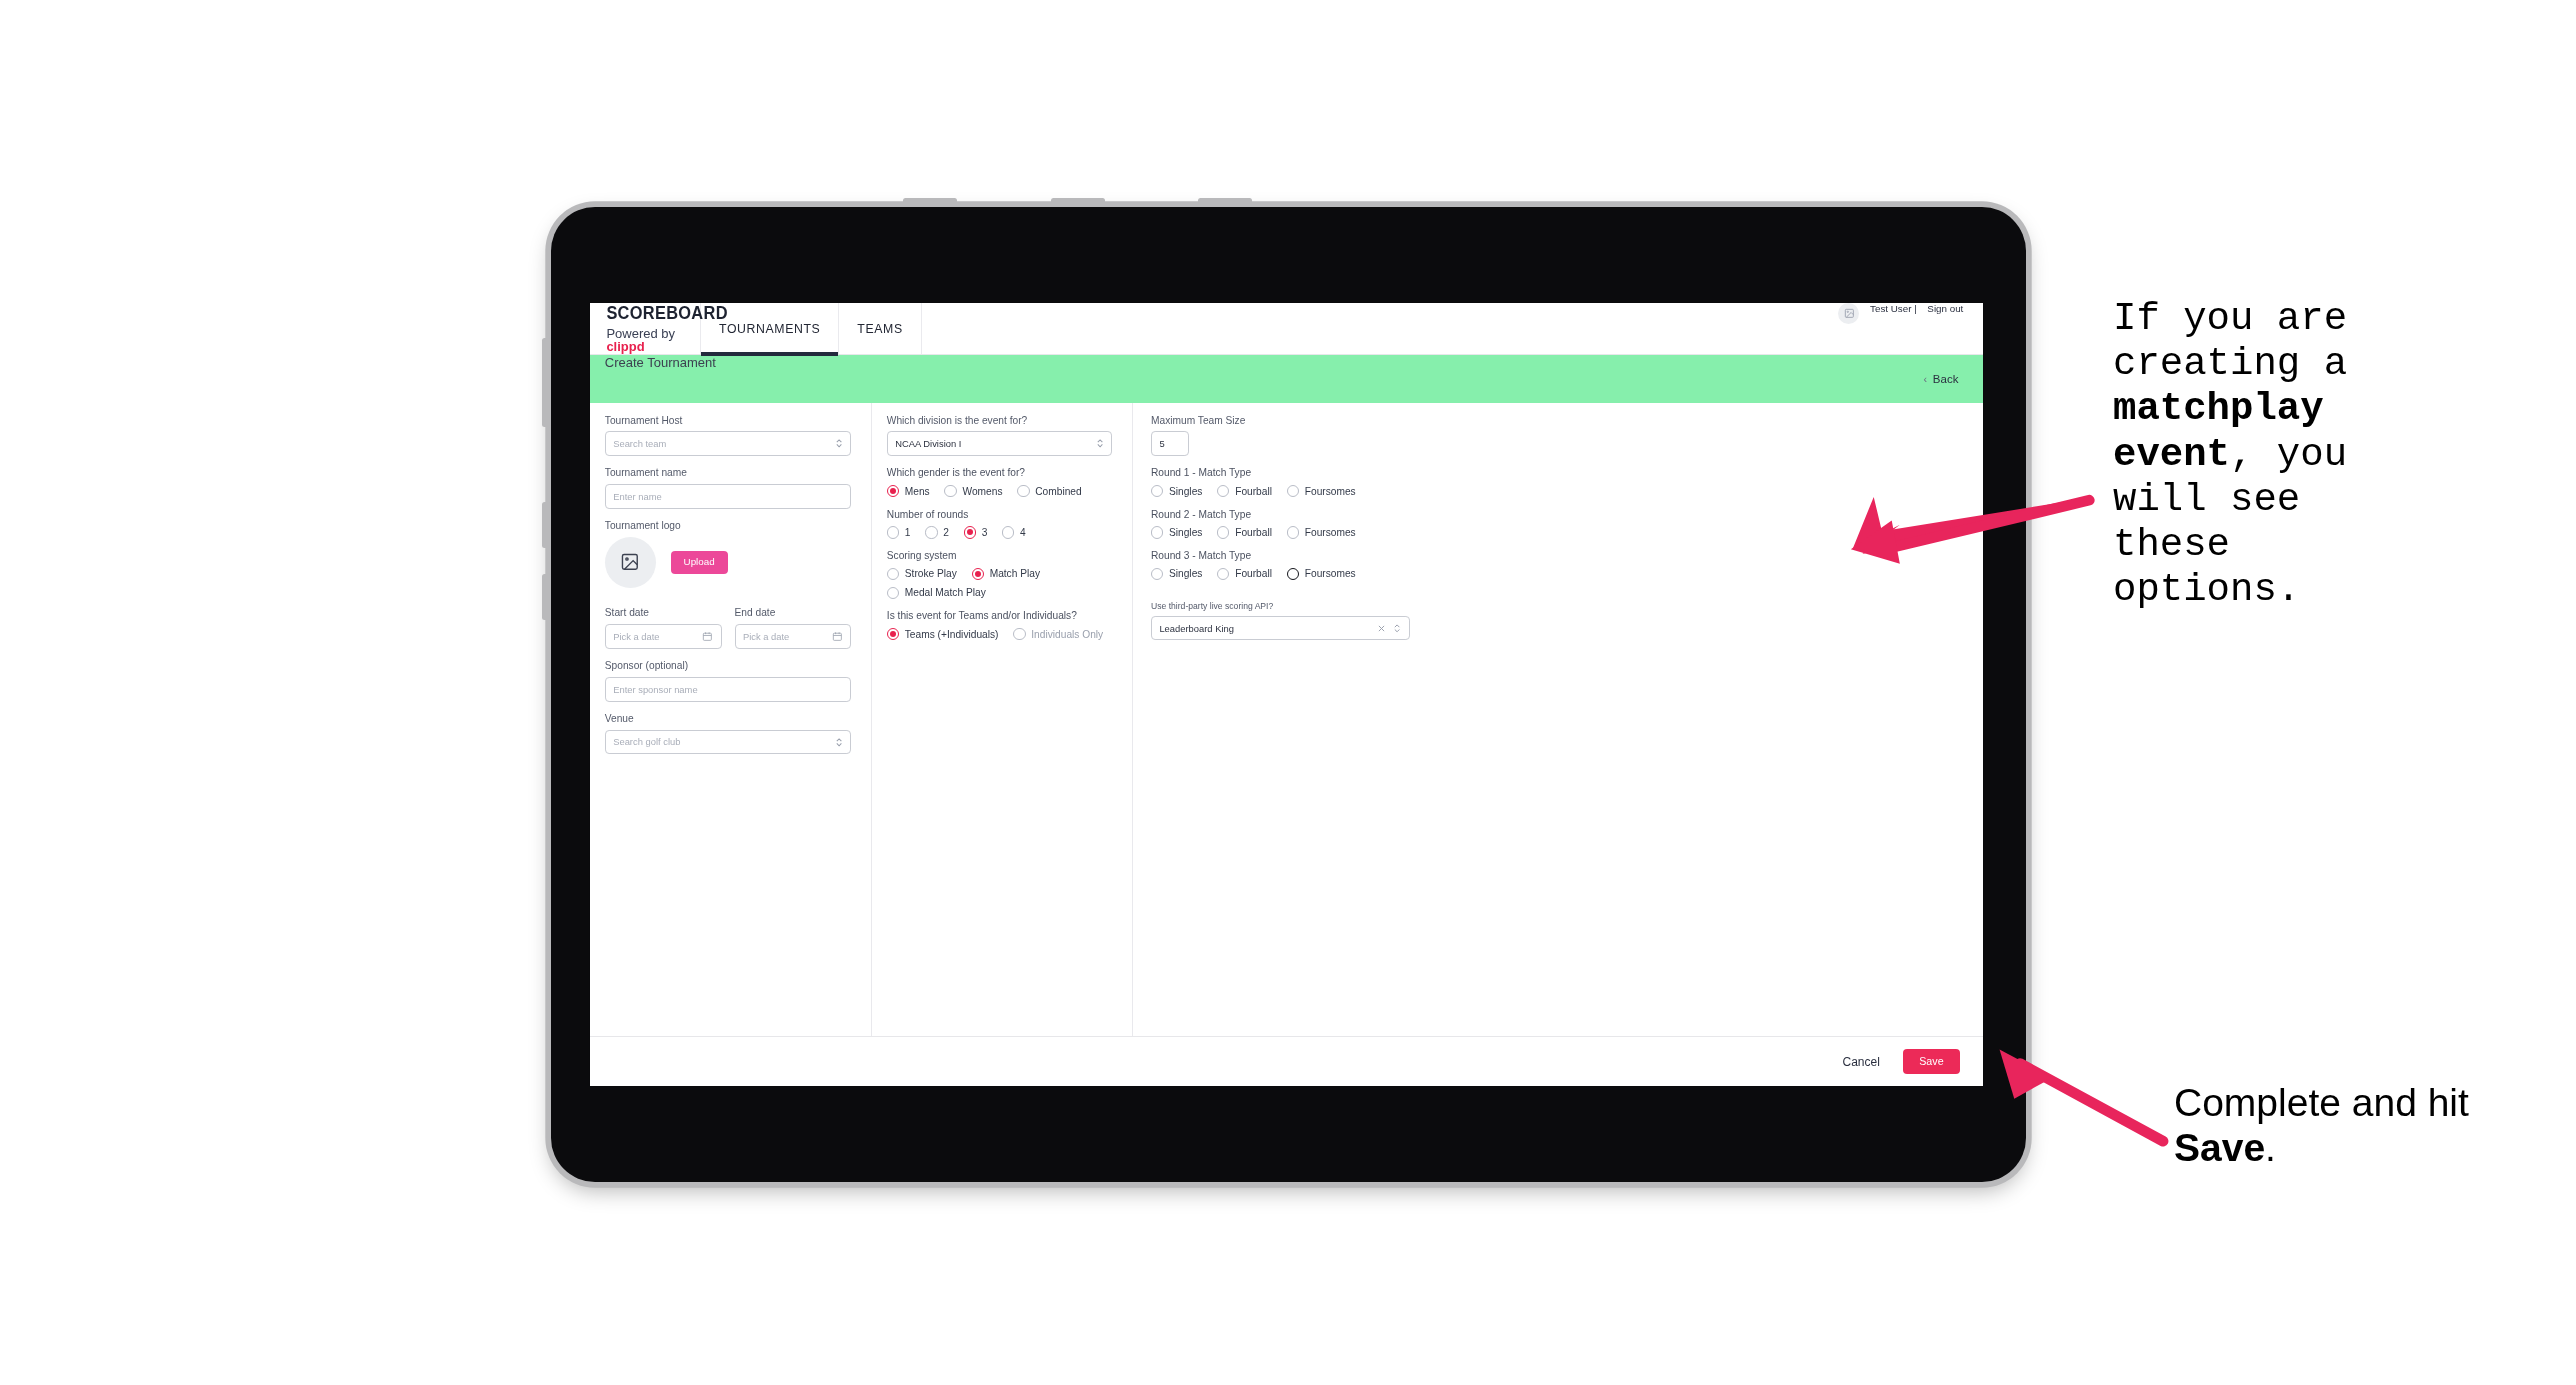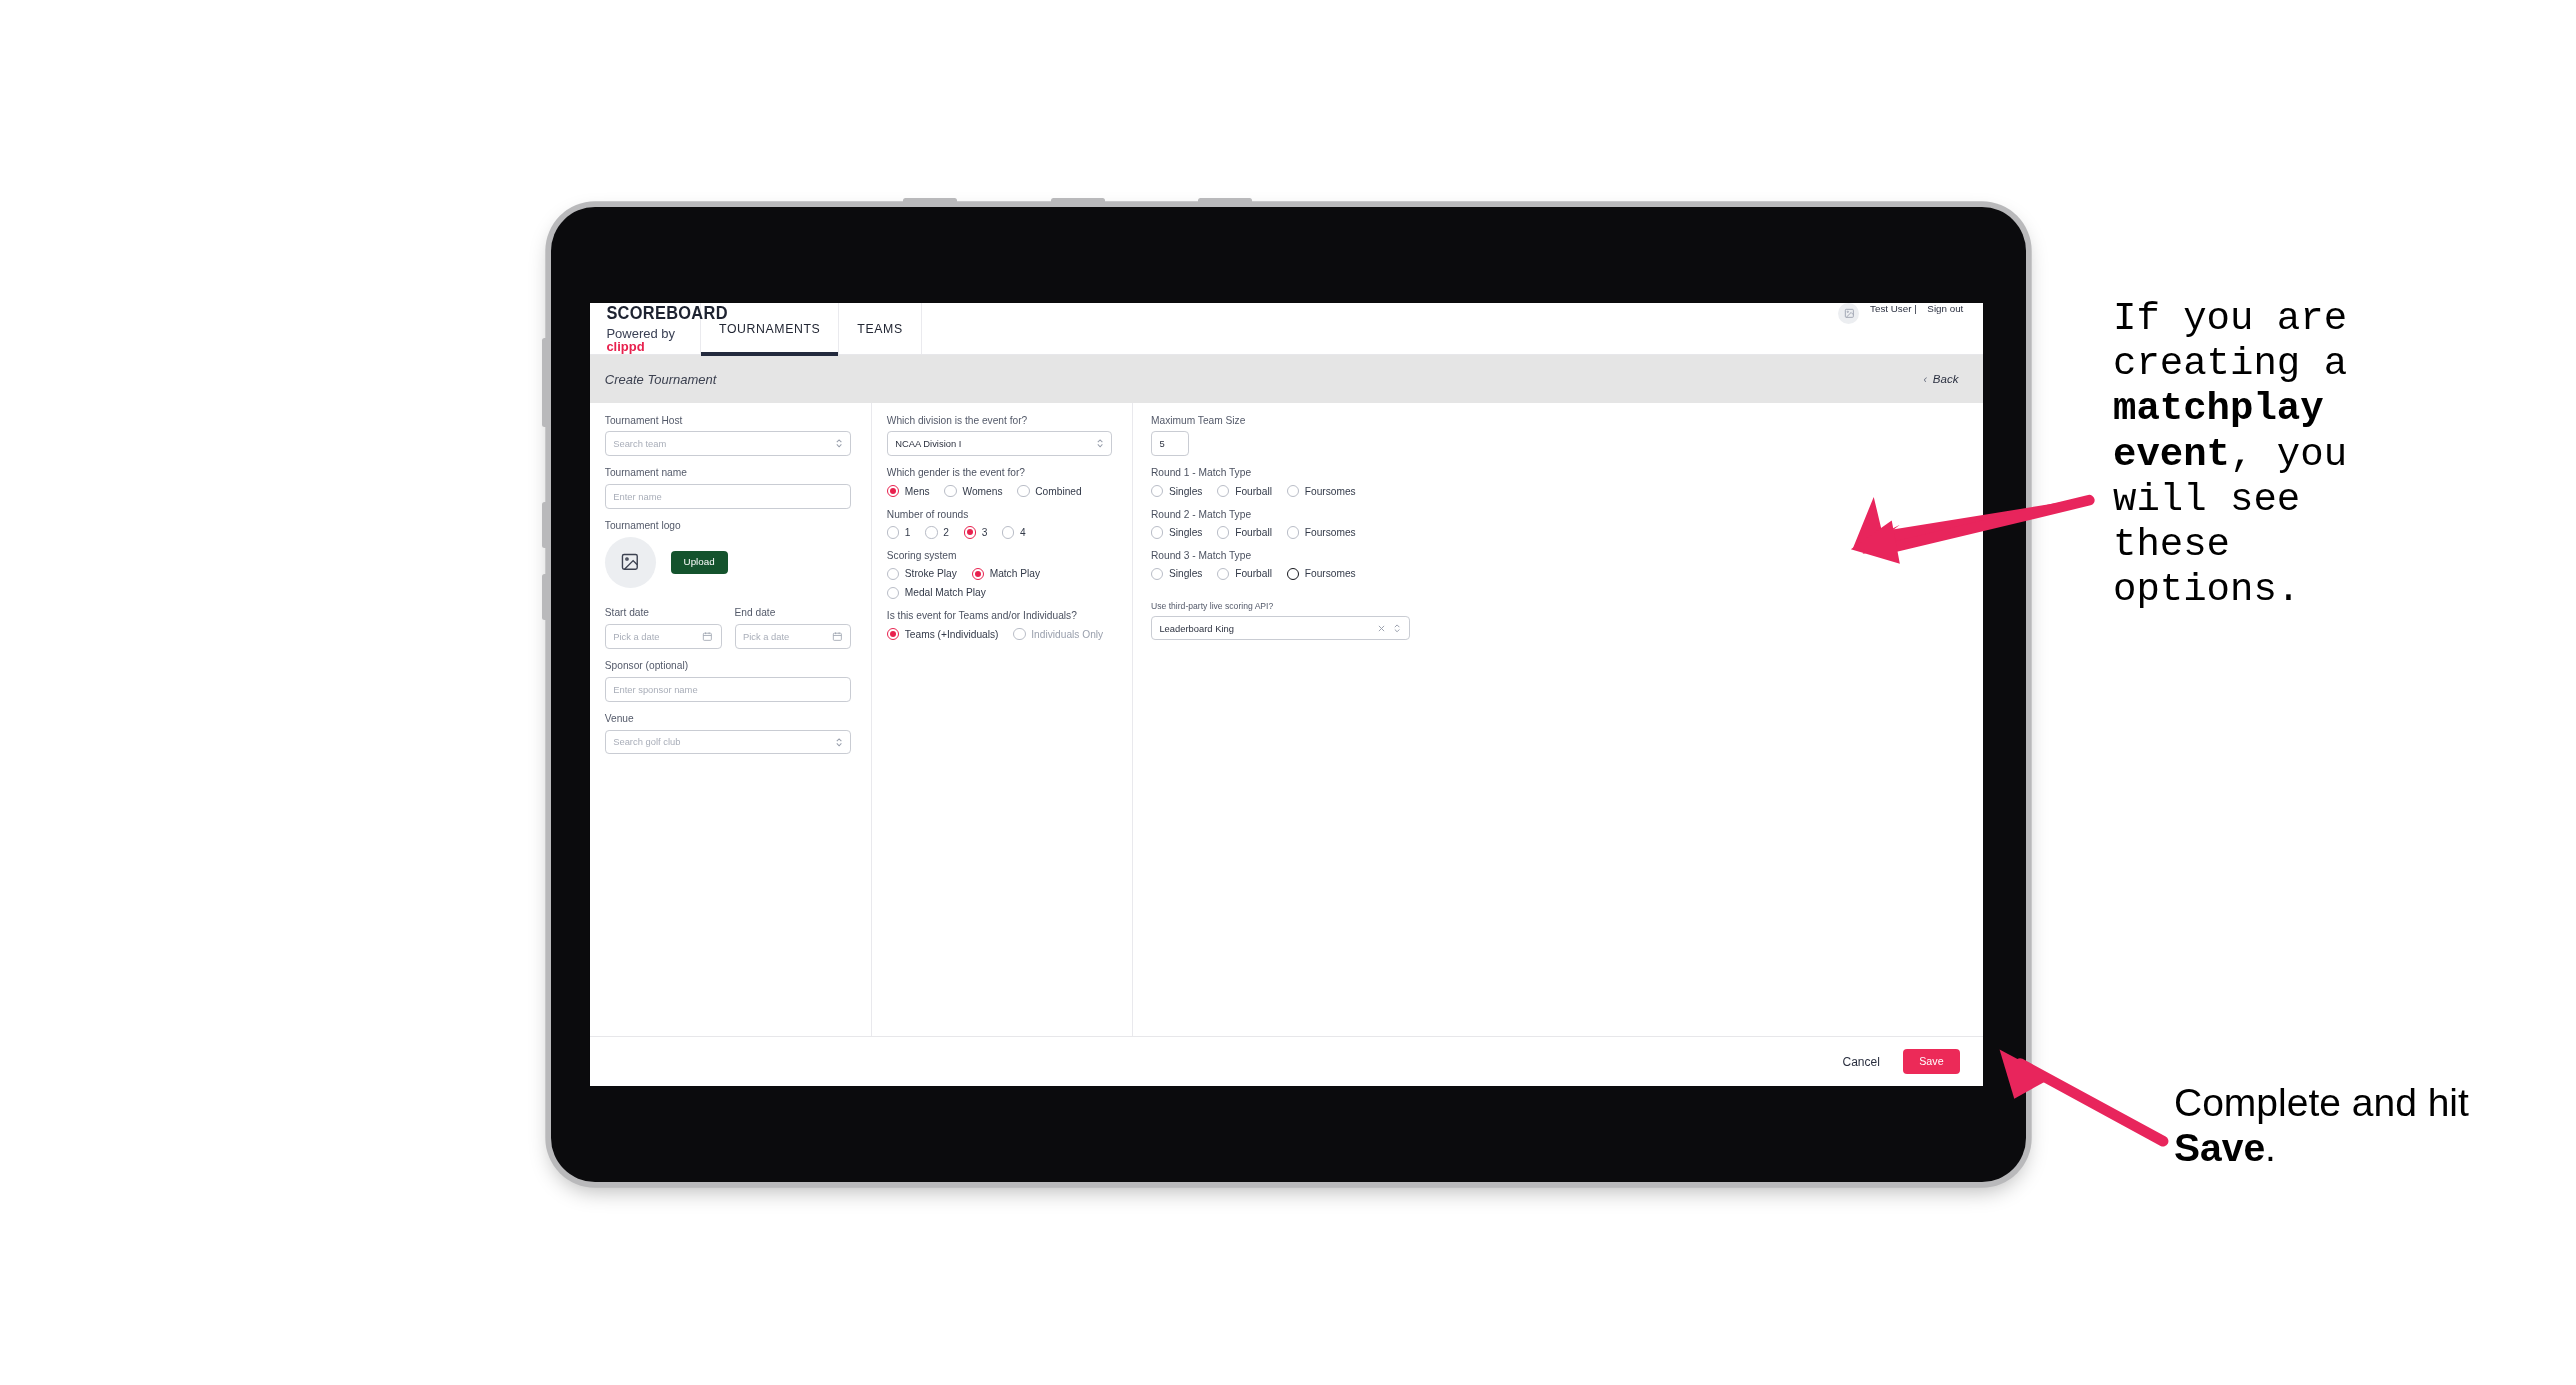--- a/index.html
+++ b/index.html
@@ -124,24 +124,22 @@
     display: flex; align-items: center; justify-content: center;
     color: #9aa0ad;
   }
   .signout { font-size: 9.8px; color: #2b3040; cursor: pointer; }
 
   
   .page-head {
     height: 48px;
     min-height: 48px;
     display: flex;
-    align-items: center;
     padding: 0 24.6px 0 14.8px;
-    background: #e5e5e5;
-    font-style: italic;
+    background: #86efac;
   }
   .page-title { font-size: 13px; color: #3c4150; }
   .head-spacer { flex: 1; }
   .back-link {
     display: flex; align-items: center; gap: 5.7px;
     font-size: 11.5px; color: #2b3040; cursor: pointer;
   }
   .back-chevron { font-size: 10.7px; color: #6a7080; }
 
   
@@ -191,21 +189,21 @@
 
   
   .logo-row { display: flex; align-items: center; gap: 14.8px; margin-top: 3.3px; }
   .logo-circle {
     width: 51px; height: 51px; border-radius: 50%;
     background: #eceef1;
     display: flex; align-items: center; justify-content: center;
     color: #3c4150;
   }
   .btn-upload {
-    background: #14532d;
+    background: #ec4899;
     color: #fff;
     font-size: 9.8px;
     padding: 6.6px 13px;
     border-radius: 4.1px;
     cursor: pointer;
     line-height: 1;
   }
 
   
   .radio-row { display: flex; align-items: center; gap: 6.6px; margin: 1.6px 0 11.5px 0; flex-wrap: wrap; }

